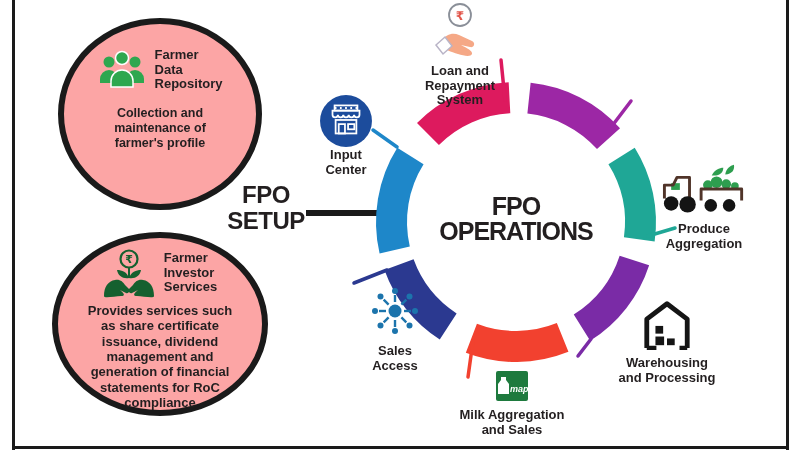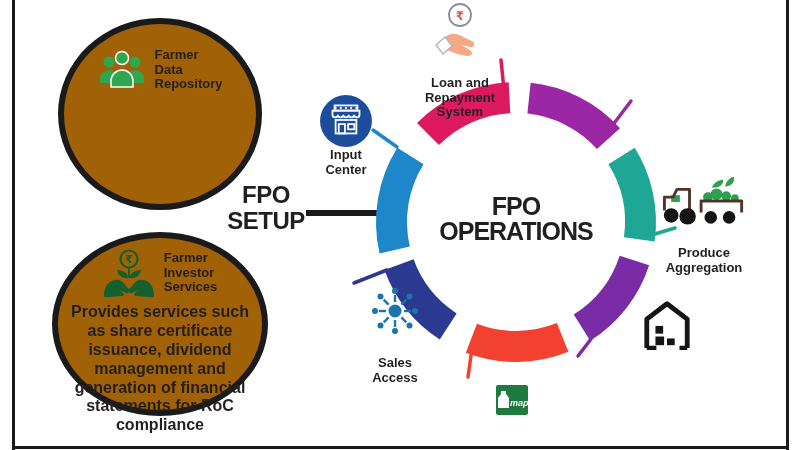--- a/index.html
+++ b/index.html
@@ -5,45 +5,45 @@
   html,body{margin:0;padding:0;background:#fff;}
   #stage{position:relative;width:800px;height:450px;background:#fff;overflow:hidden;
          font-family:"Liberation Sans","DejaVu Sans",sans-serif;color:#231f20;}
   .ml{white-space:pre-line;}
   .frame{position:absolute;background:#1a1a1a;}
   #frame-left{left:12px;top:0;width:3px;height:450px;}
   #frame-right{left:786px;top:0;width:3px;height:450px;}
   #frame-bottom{left:12px;top:446px;width:777px;height:3px;}
 
   
-  .big-circle{position:absolute;border:6px solid #1a1a1a;border-radius:50%;background:#a16207;
+  .big-circle{position:absolute;border:6px solid #1a1a1a;border-radius:50%;background:#fca5a5;
               box-sizing:border-box;display:flex;flex-direction:column;align-items:center;}
   #circle-1{left:58px;top:18px;width:204px;height:192px;padding-top:24px;}
   #circle-2{left:52px;top:232px;width:216px;height:184px;padding-top:10px;}
   .circle-head{display:flex;align-items:center;gap:9px;}
   .circle-title{font-weight:bold;font-size:13px;line-height:1.12;text-align:left;}
   .circle-desc{font-weight:bold;font-size:12.5px;line-height:1.18;text-align:center;margin-top:14px;}
-  #circle-2 .circle-desc{margin-top:5px;font-size:16px;}
+  #circle-2 .circle-desc{margin-top:5px;font-size:13px;}
 
   
   #fpo-setup{position:absolute;left:218px;top:182px;width:96px;text-align:center;
              font-weight:bold;font-size:24px;line-height:1.08;letter-spacing:-.5px;}
   #connector{position:absolute;left:306px;top:210px;width:78px;height:6px;background:#1a1a1a;}
 
   
   #ring-svg{position:absolute;left:0;top:0;z-index:1;}
   #fpo-operations{position:absolute;left:406px;top:194px;width:220px;text-align:center;z-index:2;
                   font-weight:bold;font-size:25px;line-height:1.0;letter-spacing:-1px;}
   .op{position:absolute;display:flex;flex-direction:column;align-items:center;z-index:2;}
-  .op-label{font-weight:bold;font-size:13px;line-height:1.12;text-align:center;margin-top:18px;}
+  .op-label{font-weight:bold;font-size:13px;line-height:1.12;text-align:center;margin-top:6px;}
   #op-loan{left:408px;top:2px;width:104px;}
   #op-farm{left:600px;top:38px;width:112px;}
-  #op-produce{left:648px;top:172px;width:112px;}
+  #op-produce{left:648px;top:160px;width:112px;}
   #op-warehouse{left:592px;top:298px;width:150px;}
-  #op-milk{left:430px;top:384px;width:164px;}
+  #op-milk{left:430px;top:370px;width:164px;}
   #op-market{left:353px;top:284px;width:84px;}
   #op-input{left:303px;top:94px;width:86px;}
   #op-input .op-label{margin-top:0;}
 </style>
 </head>
 <body>
 
 <div id="stage">
 
   <div id="frame-left" class="frame"></div>
@@ -78,20 +78,23 @@
           <circle cx="37" cy="14" r="5.5"></circle>
           <path d="M28,31 a9,9 0 0 1 18,0 v4 h-18 z"></path>
           <circle cx="24" cy="10" r="6.5" stroke="#fff" stroke-width="1.5"></circle>
           <path d="M13,33 a11,11 0 0 1 22,0 v6 h-22 z" stroke="#fff" stroke-width="1.5"></path>
         </g>
       </svg>
       <div class="circle-title ml">Farmer
 Data
 Repository</div>
     </div>
+    <div class="circle-desc ml">Collection and
+maintenance of
+farmer's profile</div>
   </div>
 
   <div id="circle-2" class="big-circle">
     <div class="circle-head">
       <svg width="52" height="50" viewBox="0 0 52 50">
         <circle cx="26" cy="11" r="8.5" fill="none" stroke="#15602F" stroke-width="2.2"></circle>
         <text x="26" y="15" font-size="11" font-weight="bold" text-anchor="middle" fill="#15602F">₹</text>
         <path d="M26,20 v10" stroke="#15602F" stroke-width="2" fill="none"></path>
         <path d="M26,30 c-2,-6 -7,-8 -12,-8 c1,6 6,9 12,8 z" fill="#15602F"></path>
         <path d="M26,30 c2,-6 7,-8 12,-8 c-1,6 -6,9 -12,8 z" fill="#15602F"></path>
@@ -156,28 +159,32 @@
   </div>
 
   <div id="op-warehouse" class="op">
     <svg width="58" height="52" viewBox="0 0 58 54">
       <path d="M8,52 V22 L29,6 L50,22 V52" fill="none" stroke="#151515" stroke-width="5" stroke-linejoin="round"></path>
       <path d="M8,52 h10 M50,52 h-8" stroke="#151515" stroke-width="5"></path>
       <rect x="17" y="29" width="8" height="8" fill="#151515"></rect>
       <rect x="17" y="40" width="9" height="9" fill="#151515"></rect>
       <rect x="29" y="42" width="8" height="7" fill="#151515"></rect>
     </svg>
+    <div class="op-label ml">Warehousing
+and Processing</div>
   </div>
 
   <div id="op-milk" class="op">
     <svg width="34" height="32" viewBox="0 0 34 32">
       <rect x="1" y="1" width="32" height="30" rx="2" fill="#1E7A3E"></rect>
       <path d="M6,7 h5 v3 l3,4 v10 h-11 v-10 l3,-4 z" fill="#fff"></path>
       <text x="15" y="22" font-size="9" font-style="italic" font-weight="bold" fill="#fff">map</text>
     </svg>
+    <div class="op-label ml">Milk Aggregation
+and Sales</div>
   </div>
 
   <div id="op-market" class="op">
     <svg width="54" height="54" viewBox="0 0 54 54">
       <g stroke="#1C74AC" stroke-width="2.4" fill="#1C74AC">
         <circle cx="27" cy="27" r="6.5" stroke="none"></circle>
         <line x1="36" y1="27" x2="43" y2="27"></line>
           <circle cx="47" cy="27" r="3" stroke="none"></circle>
         <line x1="33.4" y1="20.6" x2="38.3" y2="15.7"></line>
           <circle cx="41.5" cy="12.5" r="3" stroke="none"></circle>

